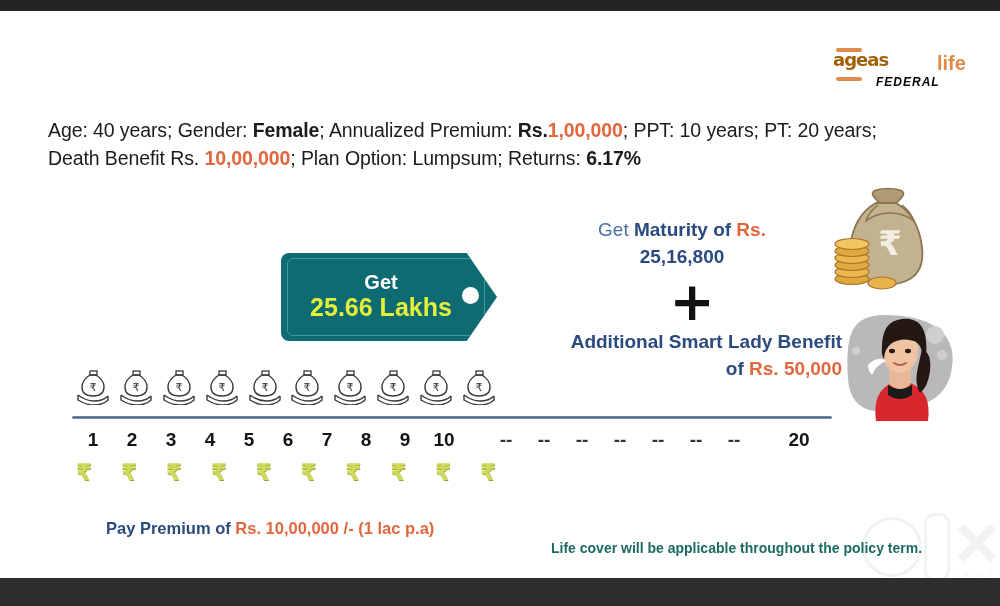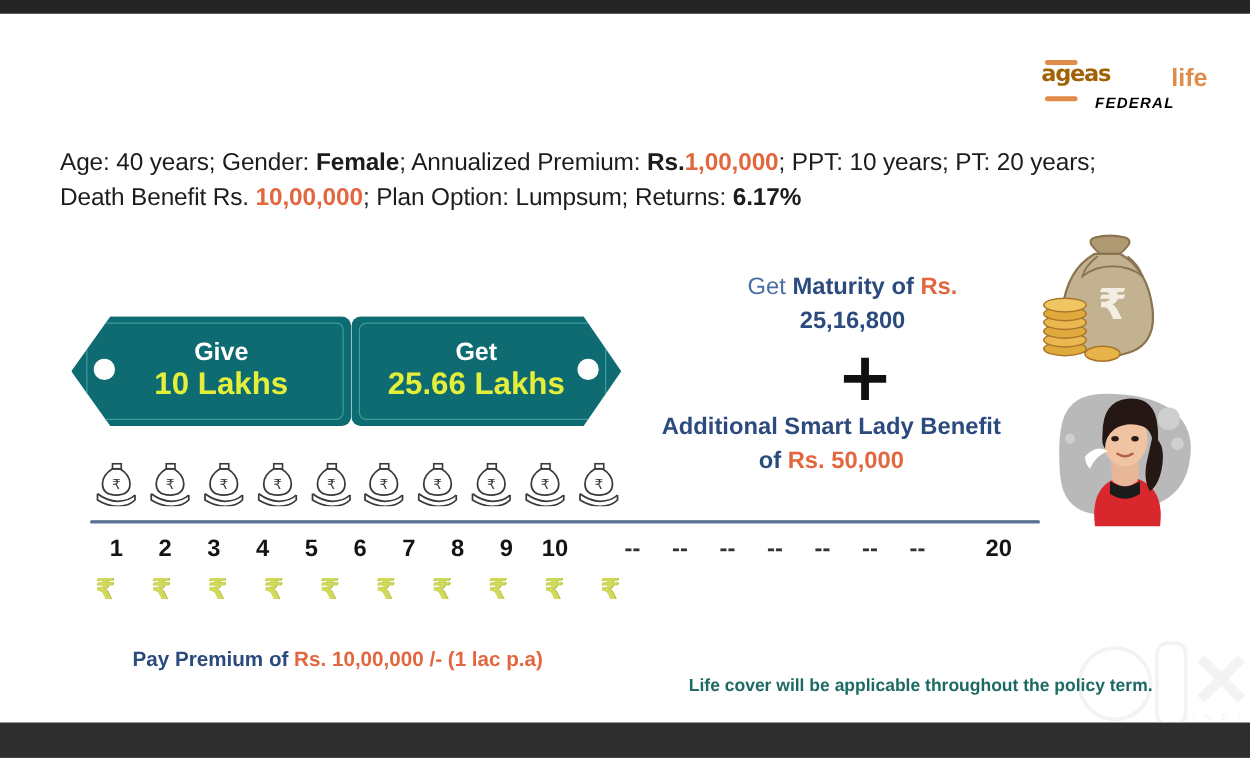--- a/index.html
+++ b/index.html
@@ -54,21 +54,21 @@
   .tag-value{position:relative;font-size:25px;font-weight:700;color:#e4ef3c;line-height:1.15;z-index:2;}
   .tag-give .tag-label,.tag-give .tag-value{margin-left:16px;}
   .tag-get .tag-label,.tag-get .tag-value{margin-right:16px;}
 
   
   .rblock{position:absolute;left:512px;top:206px;width:340px;text-align:center;}
   .rline{font-size:19px;line-height:1.42;color:#2b4a7d;font-weight:700;}
   .rline .soft{color:#4c6fa5;font-weight:400;}
   .rline .num{color:#e2673f;font-weight:700;}
   .plus{position:absolute;left:660px;top:264px;width:64px;text-align:center;font-size:54px;line-height:1;font-weight:700;color:#111;font-family:"DejaVu Sans",sans-serif;}
-  .rblock2{position:absolute;left:500px;top:318px;width:330px;text-align:center;}
+  .rblock2{position:absolute;left:512px;top:318px;width:330px;text-align:right;}
 
   
   .moneybag{position:absolute;left:830px;top:172px;width:108px;height:110px;}
   .lady{position:absolute;left:838px;top:300px;width:122px;height:112px;}
 
   
   .hands{position:absolute;left:76px;top:356px;width:420px;height:40px;display:flex;justify-content:space-between;align-items:center;}
   .hand{width:34px;height:36px;}
 
   
@@ -113,26 +113,20 @@
     </div>
 
 
     <div class="subline l1">
       <span>Age: 40 years; Gender: </span><span class="b">Female</span><span>; Annualized Premium: </span><span class="b">Rs.</span><span class="orange">1,00,000</span><span>; PPT: 10 years; PT: 20 years;</span>
     </div>
     <div class="subline l2">
       <span>Death Benefit Rs. </span><span class="orange">10,00,000</span><span>;  Plan Option: Lumpsum; Returns: </span><span class="b">6.17%</span>
     </div>
 
-    <div class="tag tag-give">
-      <div class="tag-inner"></div>
-      <div class="tag-hole"></div>
-      <div class="tag-label">Give</div>
-      <div class="tag-value">10 Lakhs</div>
-    </div>
 
     <div class="tag tag-get">
       <div class="tag-inner"></div>
       <div class="tag-hole"></div>
       <div class="tag-label">Get</div>
       <div class="tag-value">25.66 Lakhs</div>
     </div>
 
     <div class="rblock">
       <div class="rline"><span class="soft">Get </span><span>Maturity of </span><span class="num">Rs.</span></div>

